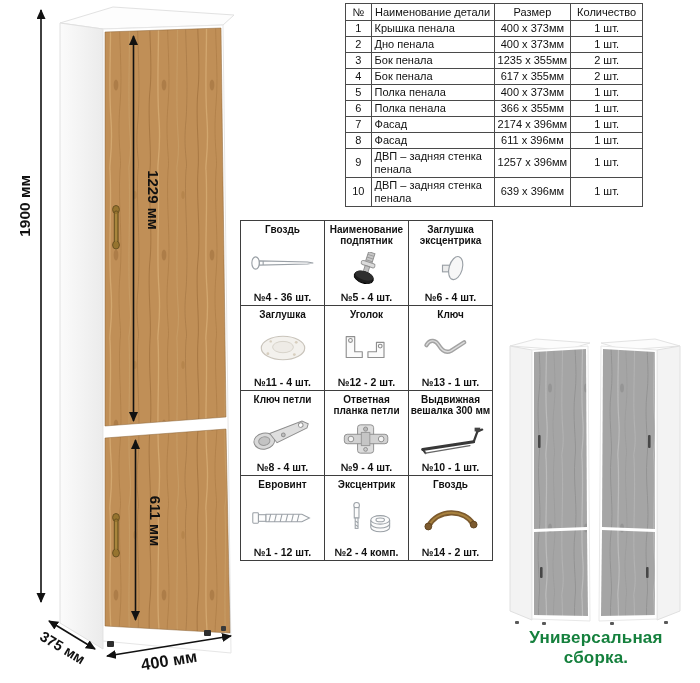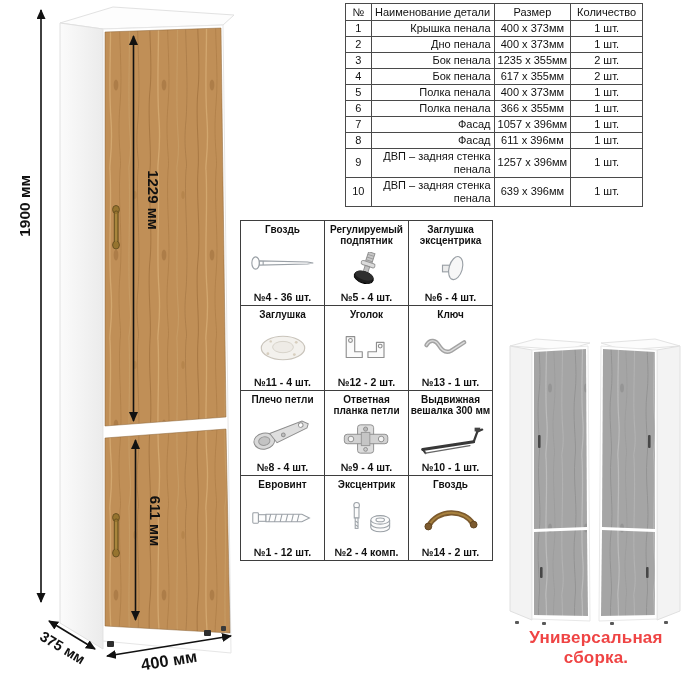--- a/index.html
+++ b/index.html
@@ -7,39 +7,39 @@
   #stage{position:relative;width:700px;height:683px;background:#fff;overflow:hidden;}
   svg text{font-family:"Liberation Sans",sans-serif;}
 
   
   #parts-table{position:absolute;left:345px;top:3px;width:298px;border-collapse:collapse;
     font-size:11px;line-height:1.18;}
   #parts-table th,#parts-table td{border:1px solid #4a4a4a;padding:1px 3px;vertical-align:middle;}
   #parts-table th{font-weight:normal;text-align:center;height:14px;}
   #parts-table td{height:12px;}
   #parts-table td.c-num{width:20px;text-align:center;}
-  #parts-table td.c-name{width:125px;text-align:right;}
+  #parts-table td.c-name{width:125px;text-align:left;}
   #parts-table td.c-size{width:77px;text-align:center;}
   #parts-table td.c-qty{width:66px;text-align:center;}
 
   
   #hardware-grid{position:absolute;left:240px;top:220px;display:grid;
     grid-template-columns:repeat(3,84px);grid-auto-rows:85px;}
   .hw-cell{box-sizing:border-box;border:1px solid #3e3e3e;background:#fff;
     display:flex;flex-direction:column;align-items:center;justify-content:flex-start;
     padding:3px 1px 2px 1px;margin:0 -1px -1px 0;}
   .hw-label{font-size:10px;font-weight:bold;text-align:center;line-height:1.12;}
   .hw-iconbox{flex:1;display:flex;align-items:center;justify-content:center;width:100%;}
   .hw-count{font-size:10.5px;font-weight:bold;text-align:center;}
 
   
   #main-cabinet-svg{position:absolute;left:0;top:0;}
   #variant-svg{position:absolute;left:498px;top:318px;}
   #variant-caption{position:absolute;left:496px;top:628px;width:200px;text-align:center;
-    font-size:17px;font-weight:bold;letter-spacing:.2px;color:#ef4444;}
+    font-size:17px;font-weight:bold;letter-spacing:.2px;color:#15803d;}
 </style>
 </head>
 <body>
 
 <div id="stage">
 
   <svg id="main-cabinet-svg" width="245" height="683" viewBox="0 0 245 683">
     <defs>
       <linearGradient id="sideGrad" x1="0" y1="0" x2="1" y2="0">
         <stop offset="0" stop-color="#fbfbfb"></stop>
@@ -148,21 +148,21 @@
         <tr>
           <td class="c-num">6</td>
           <td class="c-name">Полка пенала</td>
           <td class="c-size">366 x 355мм</td>
           <td class="c-qty">1 шт.</td>
         </tr>
 
         <tr>
           <td class="c-num">7</td>
           <td class="c-name">Фасад</td>
-          <td class="c-size">1057 x 396мм</td>
+          <td class="c-size">2174 x 396мм</td>
           <td class="c-qty">1 шт.</td>
         </tr>
 
         <tr>
           <td class="c-num">8</td>
           <td class="c-name">Фасад</td>
           <td class="c-size">611 x 396мм</td>
           <td class="c-qty">1 шт.</td>
         </tr>
 
@@ -320,21 +320,21 @@
         <div class="hw-label">Гвоздь</div>
         <div class="hw-iconbox">
           <svg width="72" height="34" viewBox="0 0 76 36">
             <use href="#nail-icon"></use>
           </svg>
         </div>
         <div class="hw-count">№4 - 36 шт.</div>
       </div>
 
       <div class="hw-cell">
-        <div class="hw-label">Регулируемый подпятник</div>
+        <div class="hw-label">Наименование подпятник</div>
         <div class="hw-iconbox">
           <svg width="72" height="34" viewBox="0 0 76 36">
             <use href="#adjustable-foot-icon"></use>
           </svg>
         </div>
         <div class="hw-count">№5 - 4 шт.</div>
       </div>
 
       <div class="hw-cell">
         <div class="hw-label">Заглушка эксцентрика</div>
@@ -370,21 +370,21 @@
         <div class="hw-label">Ключ</div>
         <div class="hw-iconbox">
           <svg width="72" height="34" viewBox="0 0 76 36">
             <use href="#key-icon"></use>
           </svg>
         </div>
         <div class="hw-count">№13 - 1 шт.</div>
       </div>
 
       <div class="hw-cell">
-        <div class="hw-label">Плечо петли</div>
+        <div class="hw-label">Ключ петли</div>
         <div class="hw-iconbox">
           <svg width="72" height="34" viewBox="0 0 76 36">
             <use href="#hinge-arm-icon"></use>
           </svg>
         </div>
         <div class="hw-count">№8 - 4 шт.</div>
       </div>
 
       <div class="hw-cell">
         <div class="hw-label">Ответная планка петли</div>

